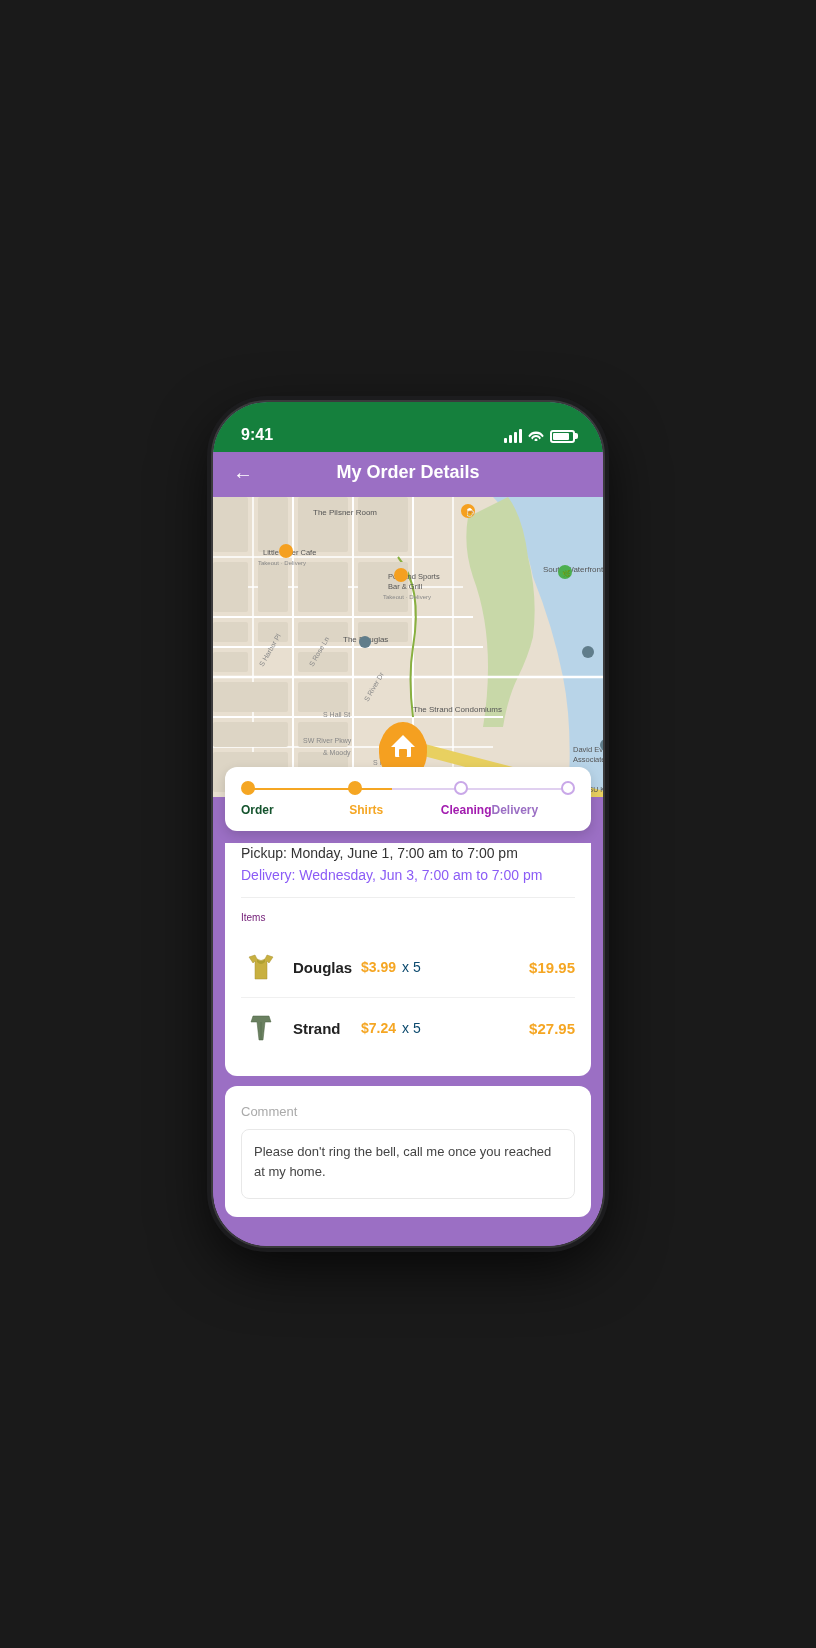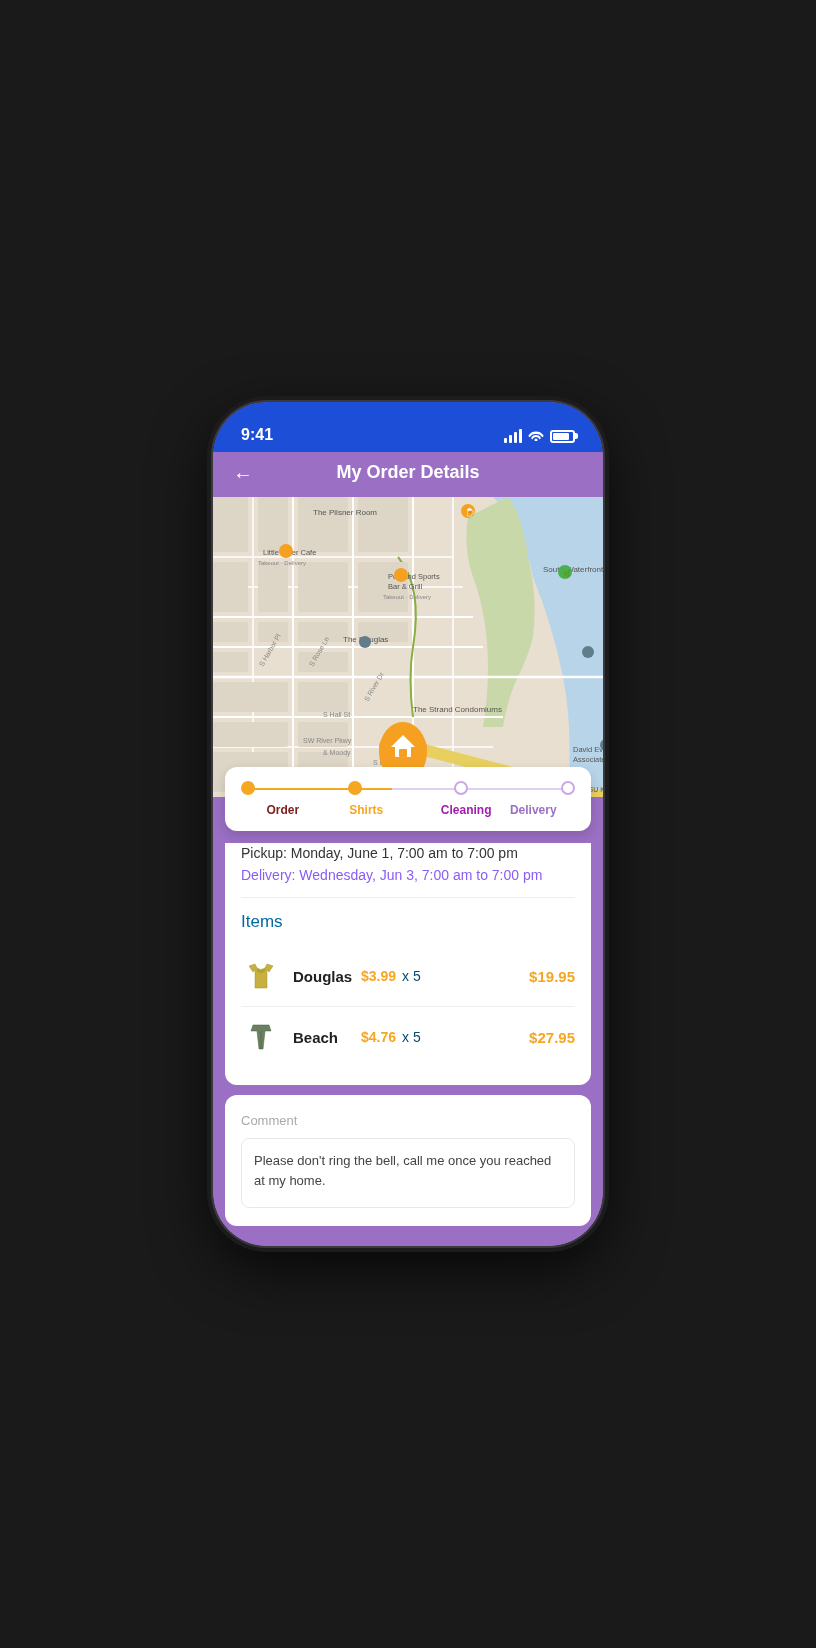--- a/index.html
+++ b/index.html
@@ -26,21 +26,21 @@
       position: absolute;
       top: 0; left: 0; right: 0; bottom: 0;
       border-radius: 54px;
       overflow: hidden;
       background: #9b6fc4;
     }
 
     
     .status-bar {
       height: 50px;
-      background: #1d4ed8;
+      background: #15803d;
       display: flex;
       align-items: flex-end;
       justify-content: space-between;
       padding: 0 28px 8px;
       position: relative;
       z-index: 10;
     }
 
     .notch {
       position: absolute;
@@ -200,22 +200,22 @@
       font-weight: 500;
     }
 
     .divider {
       height: 1px;
       background: #eee;
       margin: 14px 0;
     }
 
     .items-label {
-      font-size: 17px;
-      color: #0369a1;
+      font-size: 10px;
+      color: #701a75;
       margin-bottom: 14px;
     }
 
     .item-row {
       display: flex;
       align-items: center;
       padding: 10px 0;
       border-bottom: 1px solid #f0f0f0;
     }
 
@@ -444,24 +444,24 @@
               </div>
               <div style="display:flex; justify-content:space-between; position:relative; z-index:2;">
                 <div style="width:14px;height:14px;border-radius:50%;background:#f5a623;border:2px solid #f5a623;"></div>
                 <div style="width:14px;height:14px;border-radius:50%;background:#f5a623;border:2px solid #f5a623;"></div>
                 <div style="width:14px;height:14px;border-radius:50%;background:white;border:2px solid #c9a8e8;"></div>
                 <div style="width:14px;height:14px;border-radius:50%;background:white;border:2px solid #c9a8e8;"></div>
               </div>
             </div>
 
             <div style="display:flex;justify-content:space-between;">
-              <span style="font-size:12px;font-weight:700;color:#7f1d1d;flex:1;text-align:center;">Order</span>
+              <span style="font-size:12px;font-weight:700;color:#14532d;flex:1;text-align:left;">Order</span>
               <span style="font-size:12px;font-weight:700;color:#f5a623;flex:1;text-align:center;">Shirts</span>
               <span style="font-size:12px;font-weight:700;color:#a21caf;flex:1;text-align:right;">Cleaning</span>
-              <span style="font-size:12px;font-weight:700;color:#9b6fc4;flex:1;text-align:center;">Delivery</span>
+              <span style="font-size:12px;font-weight:700;color:#9b6fc4;flex:1;text-align:left;">Delivery</span>
             </div>
           </div>
         </div>
       </div>
 
       <div class="info-card">
         <div class="pickup-text">Pickup:  Monday, June 1, 7:00 am to 7:00 pm</div>
         <div class="delivery-text">Delivery: Wednesday, Jun 3, 7:00 am to 7:00 pm</div>
 
         <div class="divider"></div>
@@ -483,22 +483,22 @@
         </div>
 
         <div class="item-row">
           <div class="item-icon">
 
             <svg width="36" height="36" viewBox="0 0 36 36">
               <path d="M10 6 L26 6 L28 12 L22 12 L20 30 L16 30 L14 12 L8 12Z" fill="#6a8060" stroke="#4a6040" stroke-width="0.5"></path>
               <line x1="18" y1="12" x2="18" y2="30" stroke="#4a6040" stroke-width="0.5"></line>
             </svg>
           </div>
-          <span class="item-name">Beach</span>
-          <span class="item-price">$4.76</span>
+          <span class="item-name">Strand</span>
+          <span class="item-price">$7.24</span>
           <span class="item-qty">x 5</span>
           <span class="item-total">$27.95</span>
         </div>
 
 
       </div>
 
       <div class="comment-card">
         <div class="comment-label">Comment</div>
         <div class="comment-box">Please don't ring the bell, call me once you reached at my home.</div>

